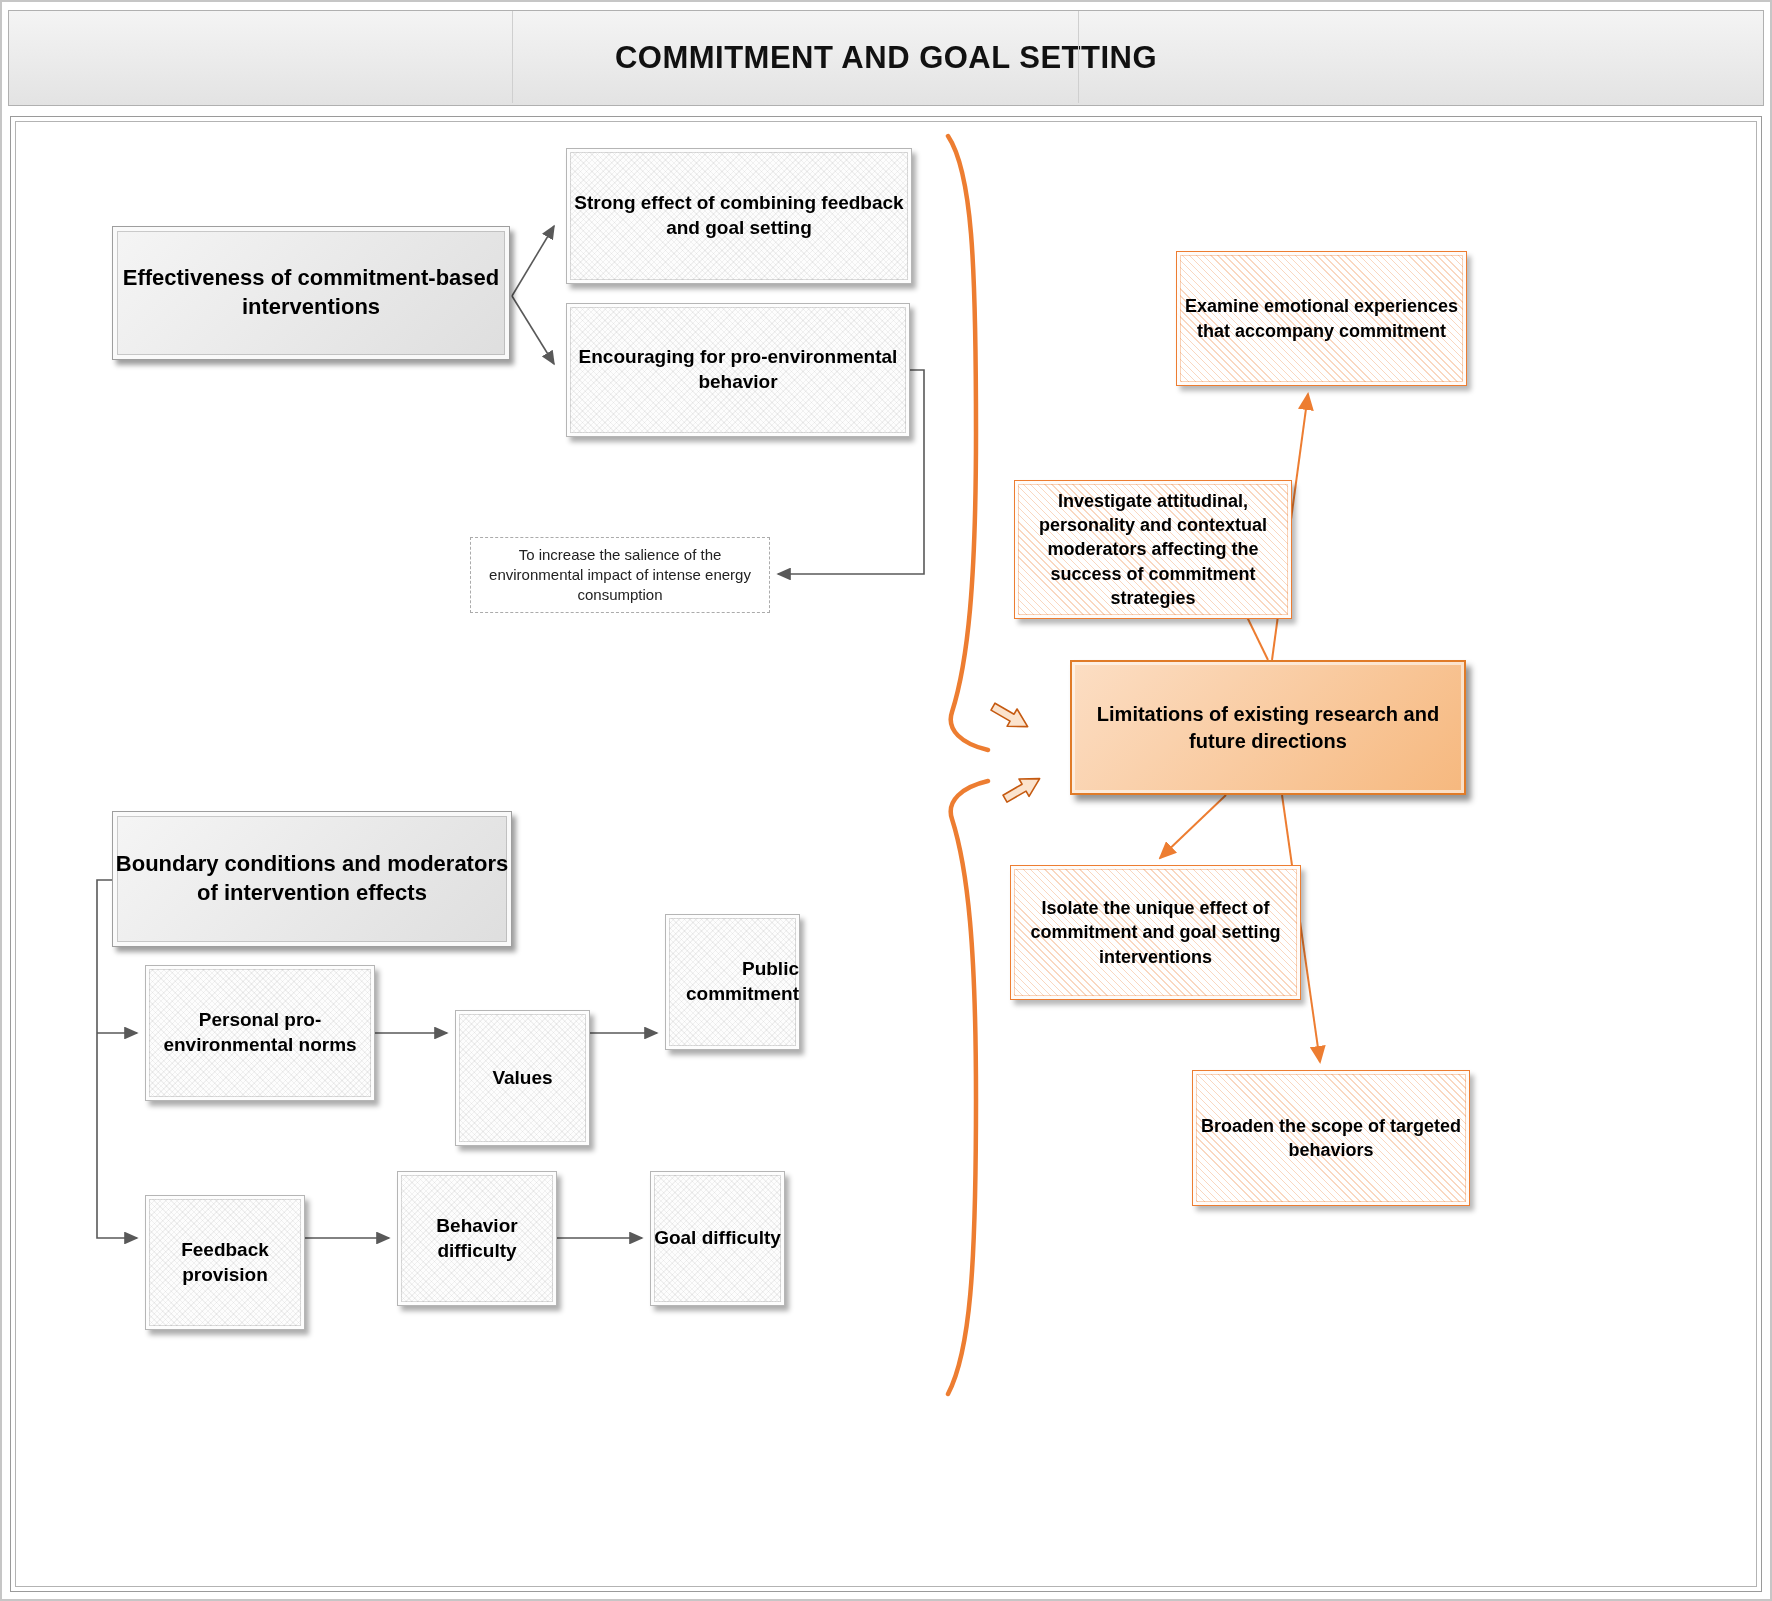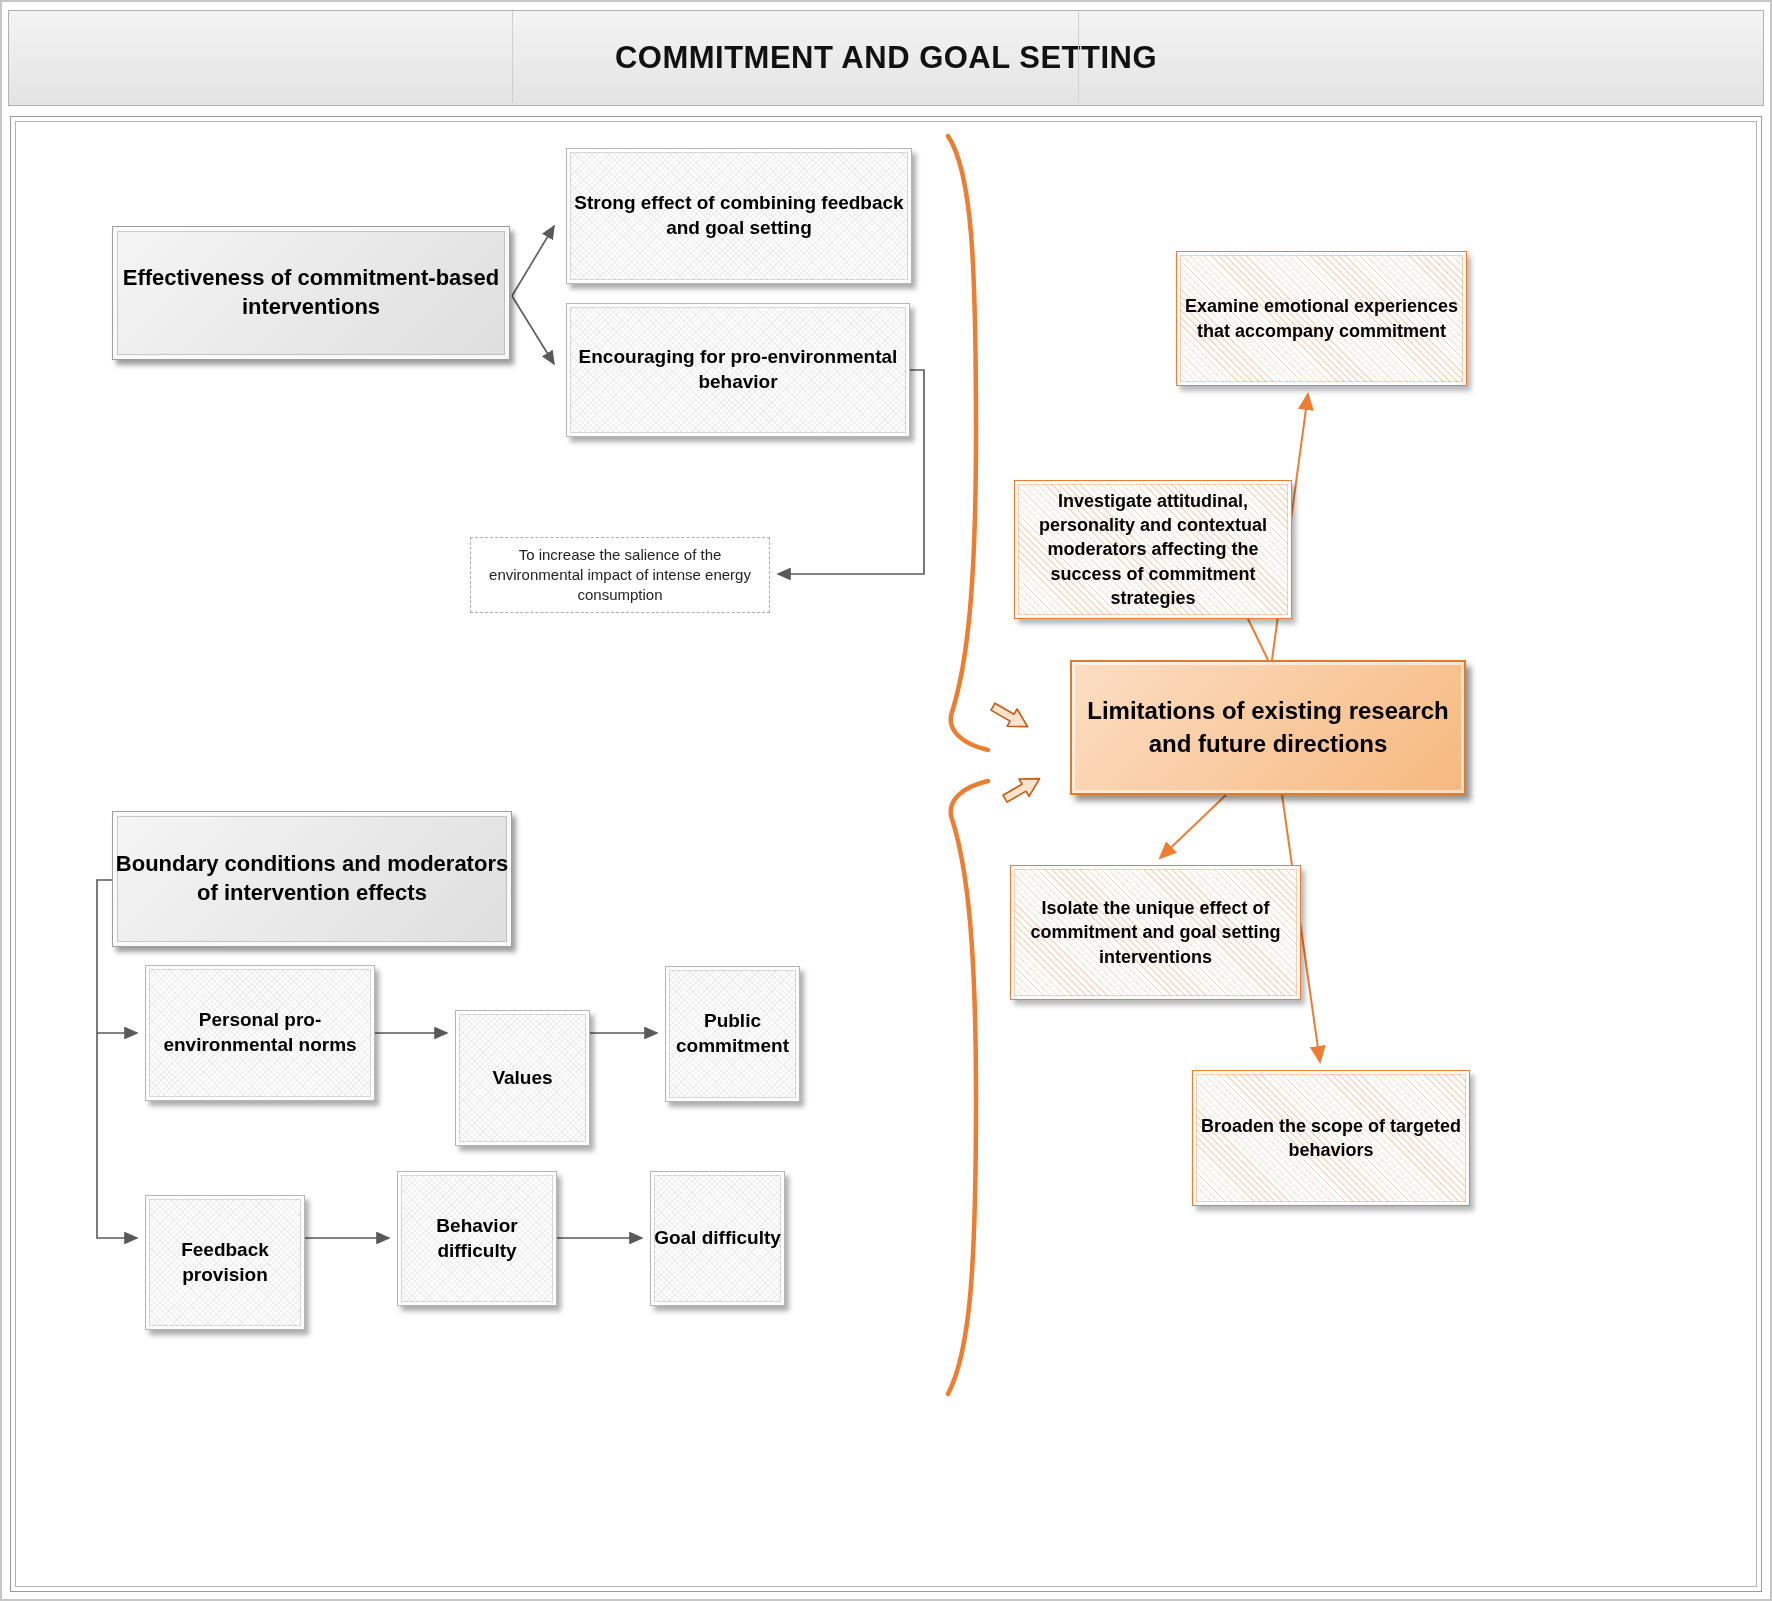--- a/index.html
+++ b/index.html
@@ -80,21 +80,21 @@
                inset 0 0 0 3px rgba(255,255,255,0.92),
                inset 0 0 0 4px rgba(237,125,49,0.35);
     font-weight:bold;font-size:18px;line-height:1.35;
   }
   
   .node.orange-solid{
     background:linear-gradient(135deg,#FCDEC4,#F6B87E);
     border:2px solid #E07B28;
     box-shadow:5px 6px 6px rgba(0,0,0,0.42),
                inset 0 0 0 3px rgba(255,255,255,0.55);
-    font-weight:bold;font-size:24px;line-height:1.35;
+    font-weight:bold;font-size:20px;line-height:1.35;
   }
 </style>
 </head>
 <body>
 
 <div class="page">
 
   <div class="page-frame"></div>
 
   <div class="titlebar">
@@ -166,21 +166,21 @@
   </div>
 
   <div class="node white" style="left:145px;top:965px;width:230px;height:136px;">
     <span>Personal pro-environmental norms</span>
   </div>
 
   <div class="node white" style="left:455px;top:1010px;width:135px;height:136px;">
     <span>Values</span>
   </div>
 
-  <div class="node white" style="left:665px;top:966px;width:135px;height:136px;">
+  <div class="node white" style="left:665px;top:914px;width:135px;height:136px;text-align:right;">
     <span>Public commitment</span>
   </div>
 
   <div class="node white" style="left:145px;top:1171px;width:160px;height:135px;margin-top:24px;">
     <span>Feedback provision</span>
   </div>
 
   <div class="node white" style="left:397px;top:1171px;width:160px;height:135px;">
     <span>Behavior difficulty</span>
   </div>

